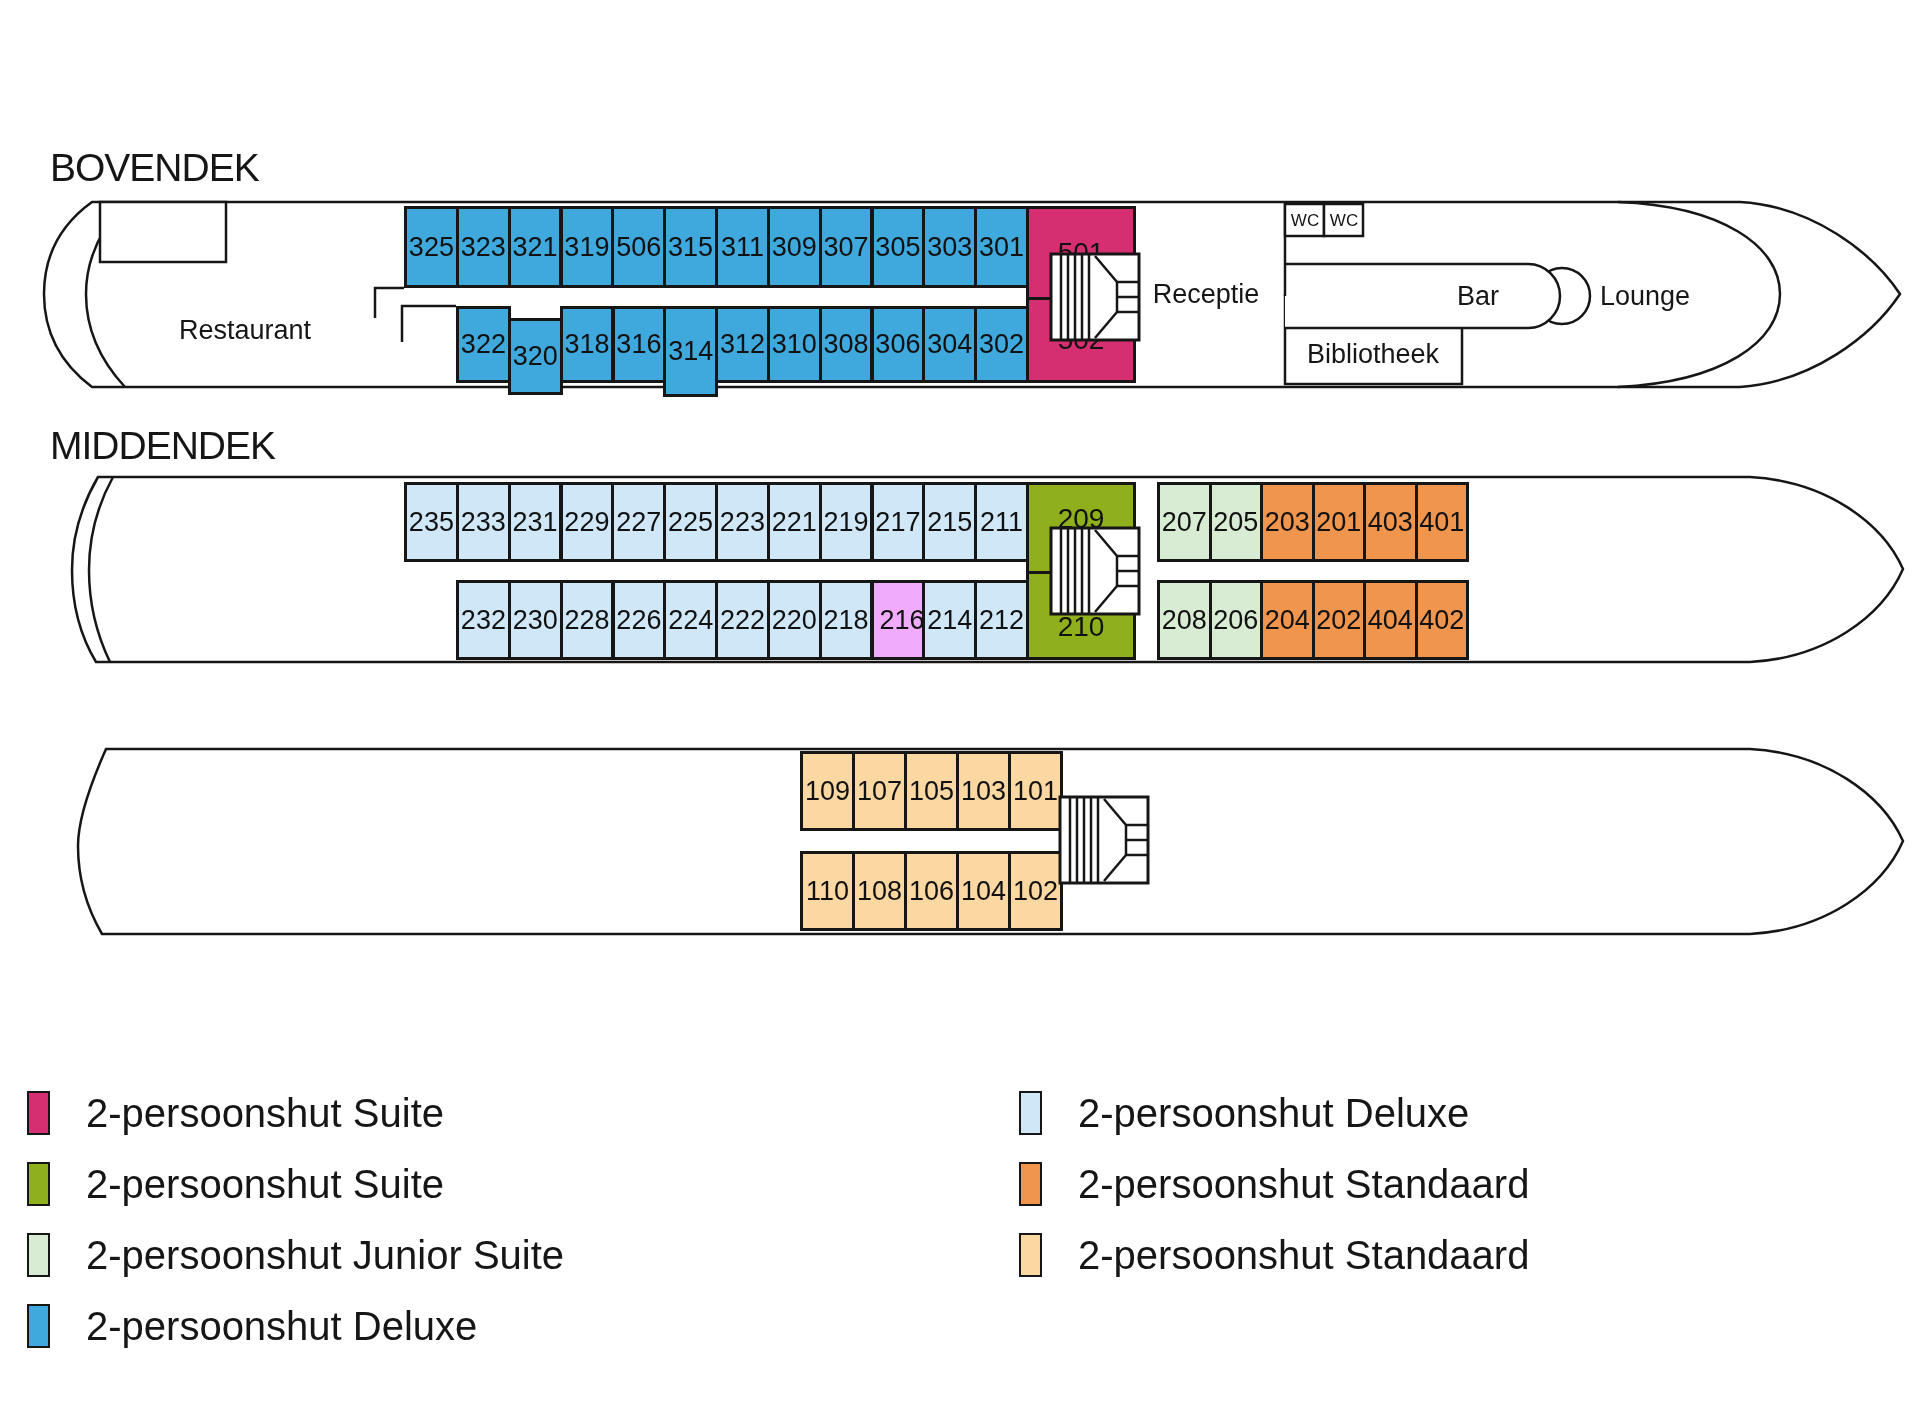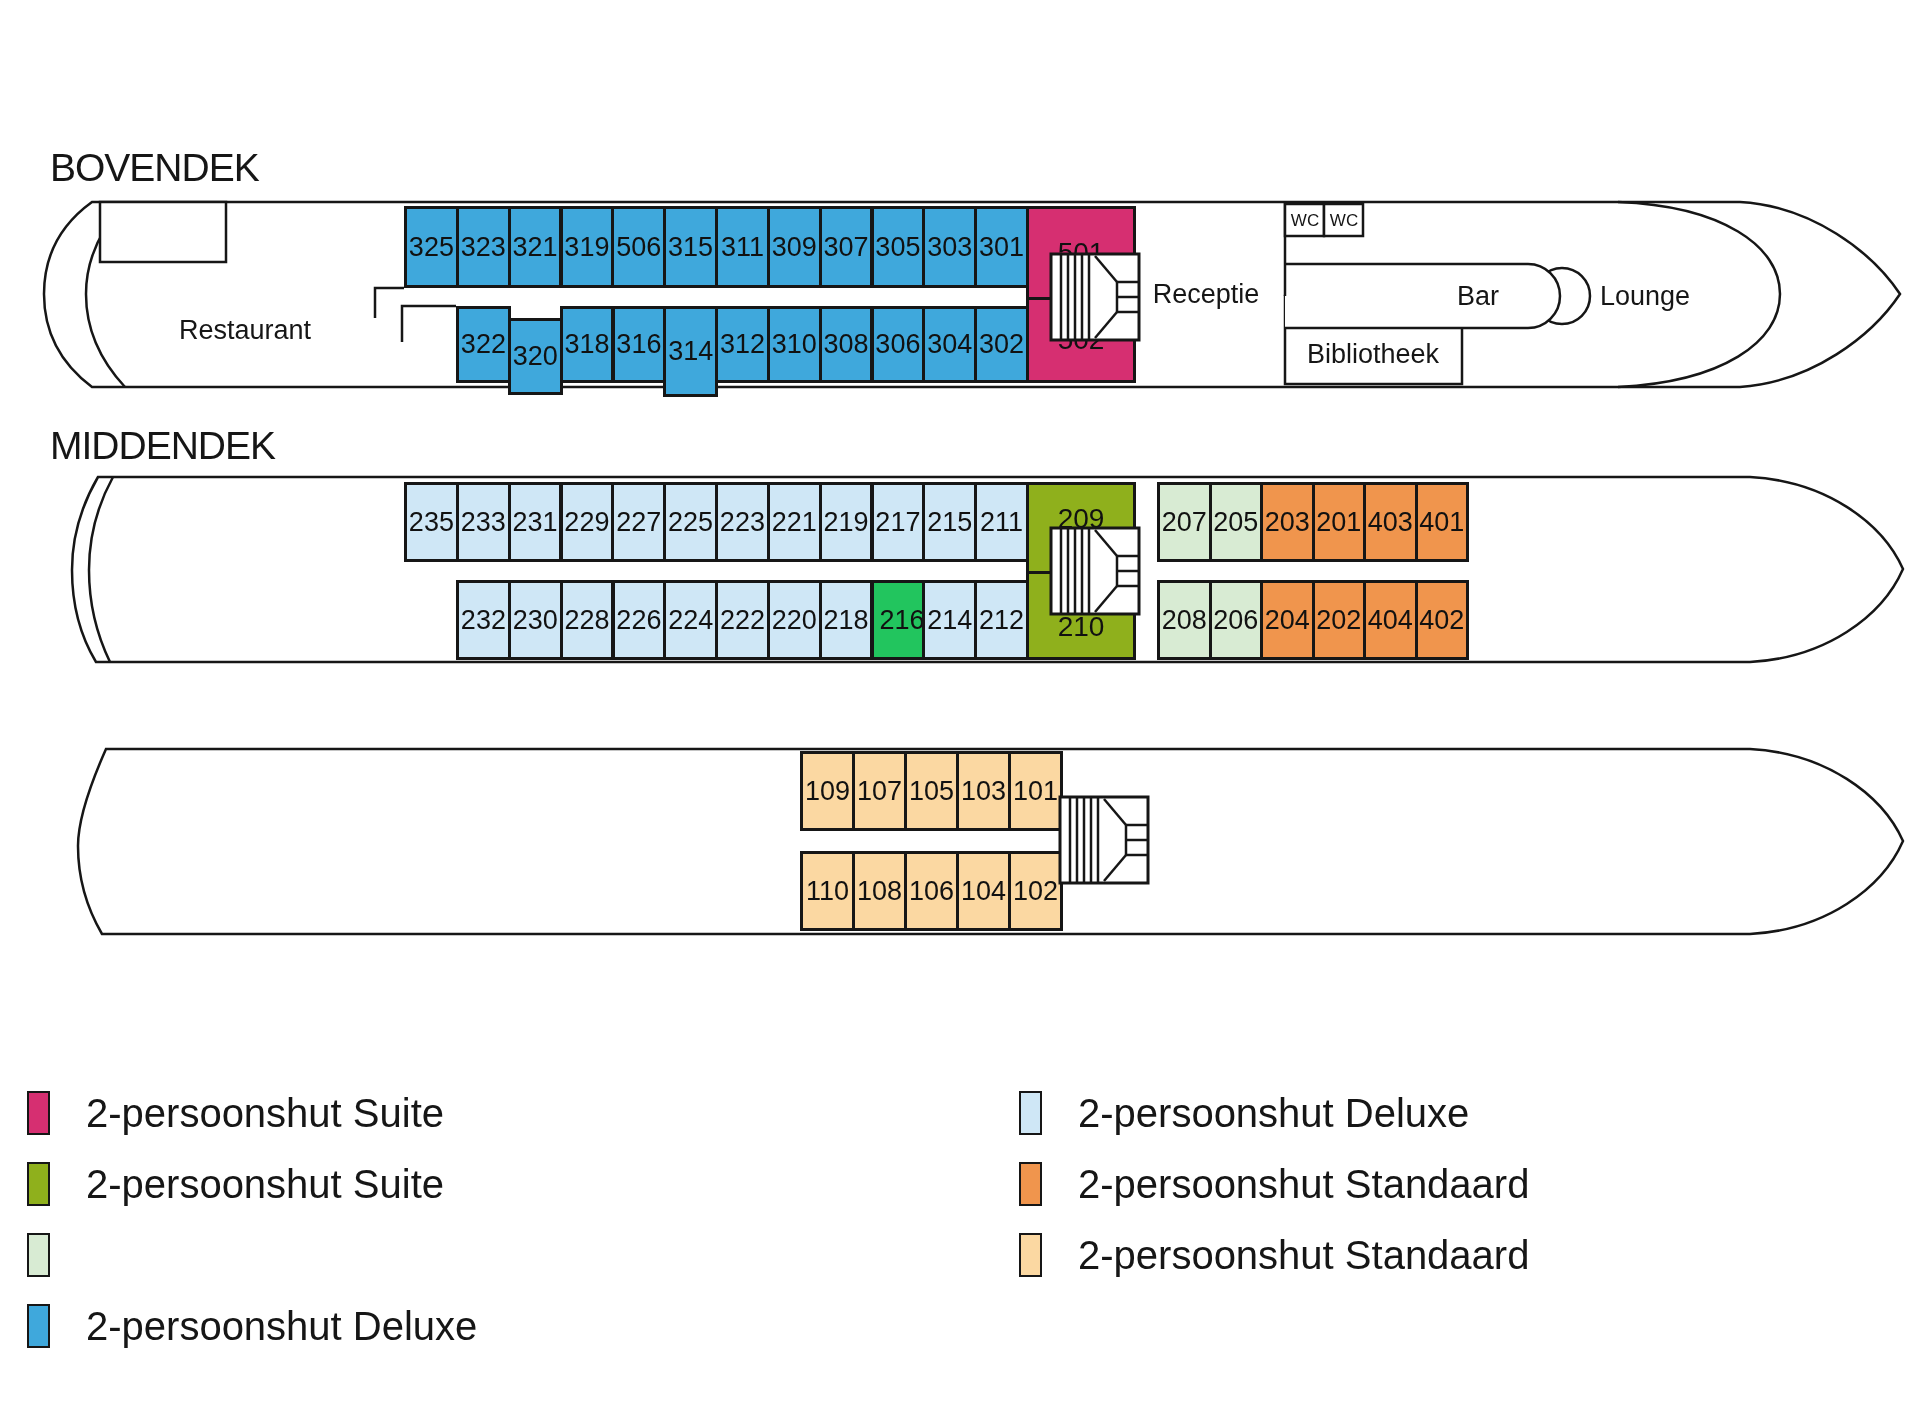--- a/index.html
+++ b/index.html
@@ -95,20 +95,21 @@
       <div class="legend-item" style="left: 27px; top: 1091px;">
         <div class="legend-swatch" style="background: rgb(214, 47, 113);"></div>
         <div class="legend-label">2-persoonshut Suite</div>
       </div>
       <div class="legend-item" style="left: 27px; top: 1162px;">
         <div class="legend-swatch" style="background: rgb(143, 176, 28);"></div>
         <div class="legend-label">2-persoonshut Suite</div>
       </div>
       <div class="legend-item" style="left: 27px; top: 1233px;">
         <div class="legend-swatch" style="background: rgb(216, 235, 211);"></div>
+        <div class="legend-label">2-persoonshut Junior Suite</div>
       </div>
       <div class="legend-item" style="left: 27px; top: 1304px;">
         <div class="legend-swatch" style="background: rgb(63, 168, 220);"></div>
         <div class="legend-label">2-persoonshut Deluxe</div>
       </div>
       <div class="legend-item" style="left: 1019px; top: 1091px;">
         <div class="legend-swatch" style="background: rgb(207, 231, 246);"></div>
         <div class="legend-label">2-persoonshut Deluxe</div>
       </div>
       <div class="legend-item" style="left: 1019px; top: 1162px;">
@@ -156,21 +157,21 @@
     <div class="cabin" style="left: 922.3px; top: 482px; width: 54.8px; height: 80px; background: rgb(207, 231, 246);">215</div>
     <div class="cabin" style="left: 974.2px; top: 482px; width: 54.8px; height: 80px; background: rgb(207, 231, 246);">211</div>
     <div class="cabin" style="left: 456px; top: 580px; width: 54.8px; height: 80px; background: rgb(207, 231, 246);">232</div>
     <div class="cabin" style="left: 507.8px; top: 580px; width: 54.8px; height: 80px; background: rgb(207, 231, 246);">230</div>
     <div class="cabin" style="left: 559.6px; top: 580px; width: 54.8px; height: 80px; background: rgb(207, 231, 246);">228</div>
     <div class="cabin" style="left: 611.5px; top: 580px; width: 54.8px; height: 80px; background: rgb(207, 231, 246);">226</div>
     <div class="cabin" style="left: 663.3px; top: 580px; width: 54.8px; height: 80px; background: rgb(207, 231, 246);">224</div>
     <div class="cabin" style="left: 715.1px; top: 580px; width: 54.8px; height: 80px; background: rgb(207, 231, 246);">222</div>
     <div class="cabin" style="left: 766.9px; top: 580px; width: 54.8px; height: 80px; background: rgb(207, 231, 246);">220</div>
     <div class="cabin" style="left: 818.7px; top: 580px; width: 54.8px; height: 80px; background: rgb(207, 231, 246);">218</div>
-    <div class="cabin" style="left: 870.5px; top: 580px; width: 54.8px; height: 80px; background: #22c55e; padding-left: 8px;">216</div>
+    <div class="cabin" style="left: 870.5px; top: 580px; width: 54.8px; height: 80px; background: #f0abfc; padding-left: 8px;">216</div>
     <div class="cabin" style="left: 922.4px; top: 580px; width: 54.8px; height: 80px; background: rgb(207, 231, 246);">214</div>
     <div class="cabin" style="left: 974.2px; top: 580px; width: 54.8px; height: 80px; background: rgb(207, 231, 246);">212</div>
     <div class="cabin" style="left: 1157px; top: 482px; width: 54.5px; height: 80px; background: rgb(216, 235, 211);">207</div>
     <div class="cabin" style="left: 1208.5px; top: 482px; width: 54.5px; height: 80px; background: rgb(216, 235, 211);">205</div>
     <div class="cabin" style="left: 1157px; top: 580px; width: 54.5px; height: 80px; background: rgb(216, 235, 211);">208</div>
     <div class="cabin" style="left: 1208.5px; top: 580px; width: 54.5px; height: 80px; background: rgb(216, 235, 211);">206</div>
     <div class="cabin" style="left: 1260px; top: 482px; width: 54.5px; height: 80px; background: rgb(240, 149, 77);">203</div>
     <div class="cabin" style="left: 1311.5px; top: 482px; width: 54.5px; height: 80px; background: rgb(240, 149, 77);">201</div>
     <div class="cabin" style="left: 1363px; top: 482px; width: 54.5px; height: 80px; background: rgb(240, 149, 77);">403</div>
     <div class="cabin" style="left: 1414.5px; top: 482px; width: 54.5px; height: 80px; background: rgb(240, 149, 77);">401</div>

